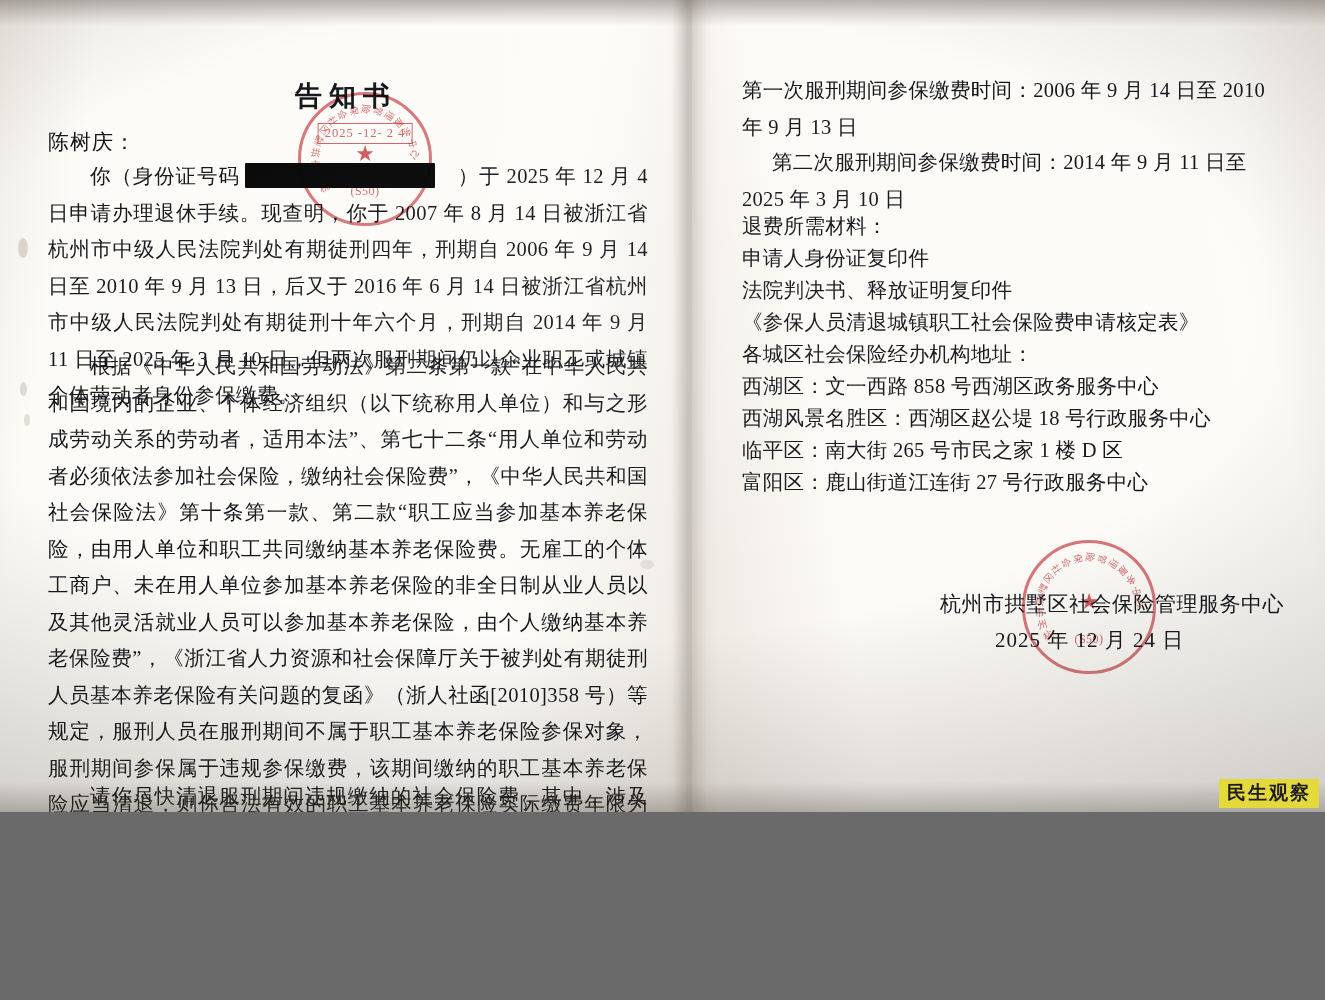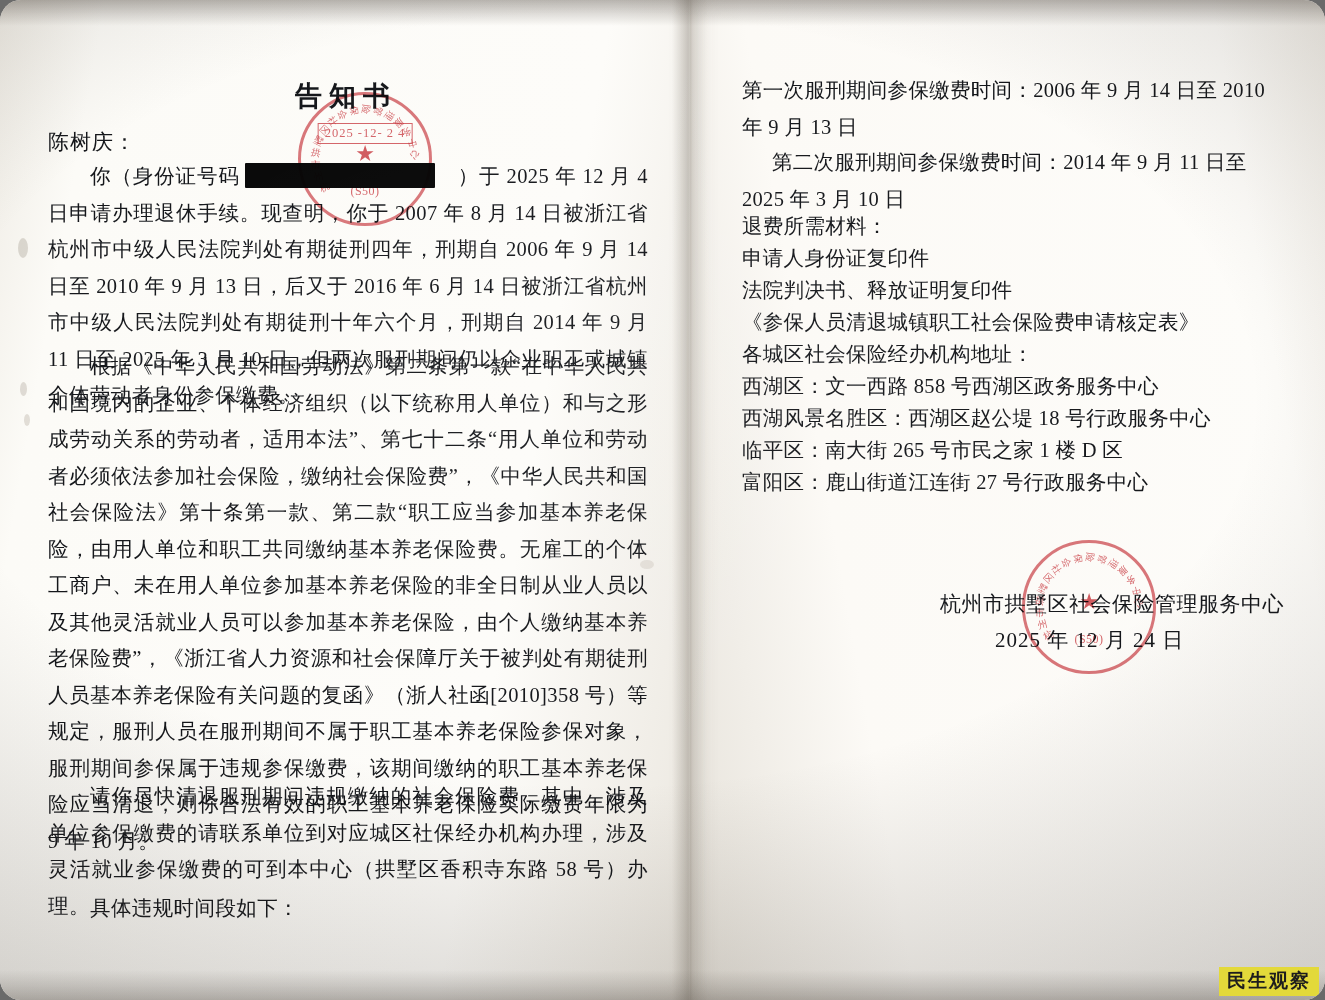--- a/index.html
+++ b/index.html
@@ -3,25 +3,24 @@
 <meta charset="utf-8">
 <style>
   html, body {
     margin: 0;
     padding: 0;
     background: #6a6a6a;
   }
   #page {
     position: relative;
     width: 1325px;
-    height: 1000px;
+    height: 812px;
     overflow: hidden;
     background: #d8d4cd;
     font-family: "Liberation Serif", "DejaVu Serif", serif;
-    border-radius: 21px;
   }
 
   
   .sheet {
     position: absolute;
     background: #fbf9f5;
   }
   #sheet-left {
     left: 0; top: 0;
     width: 700px; height: 1000px;

